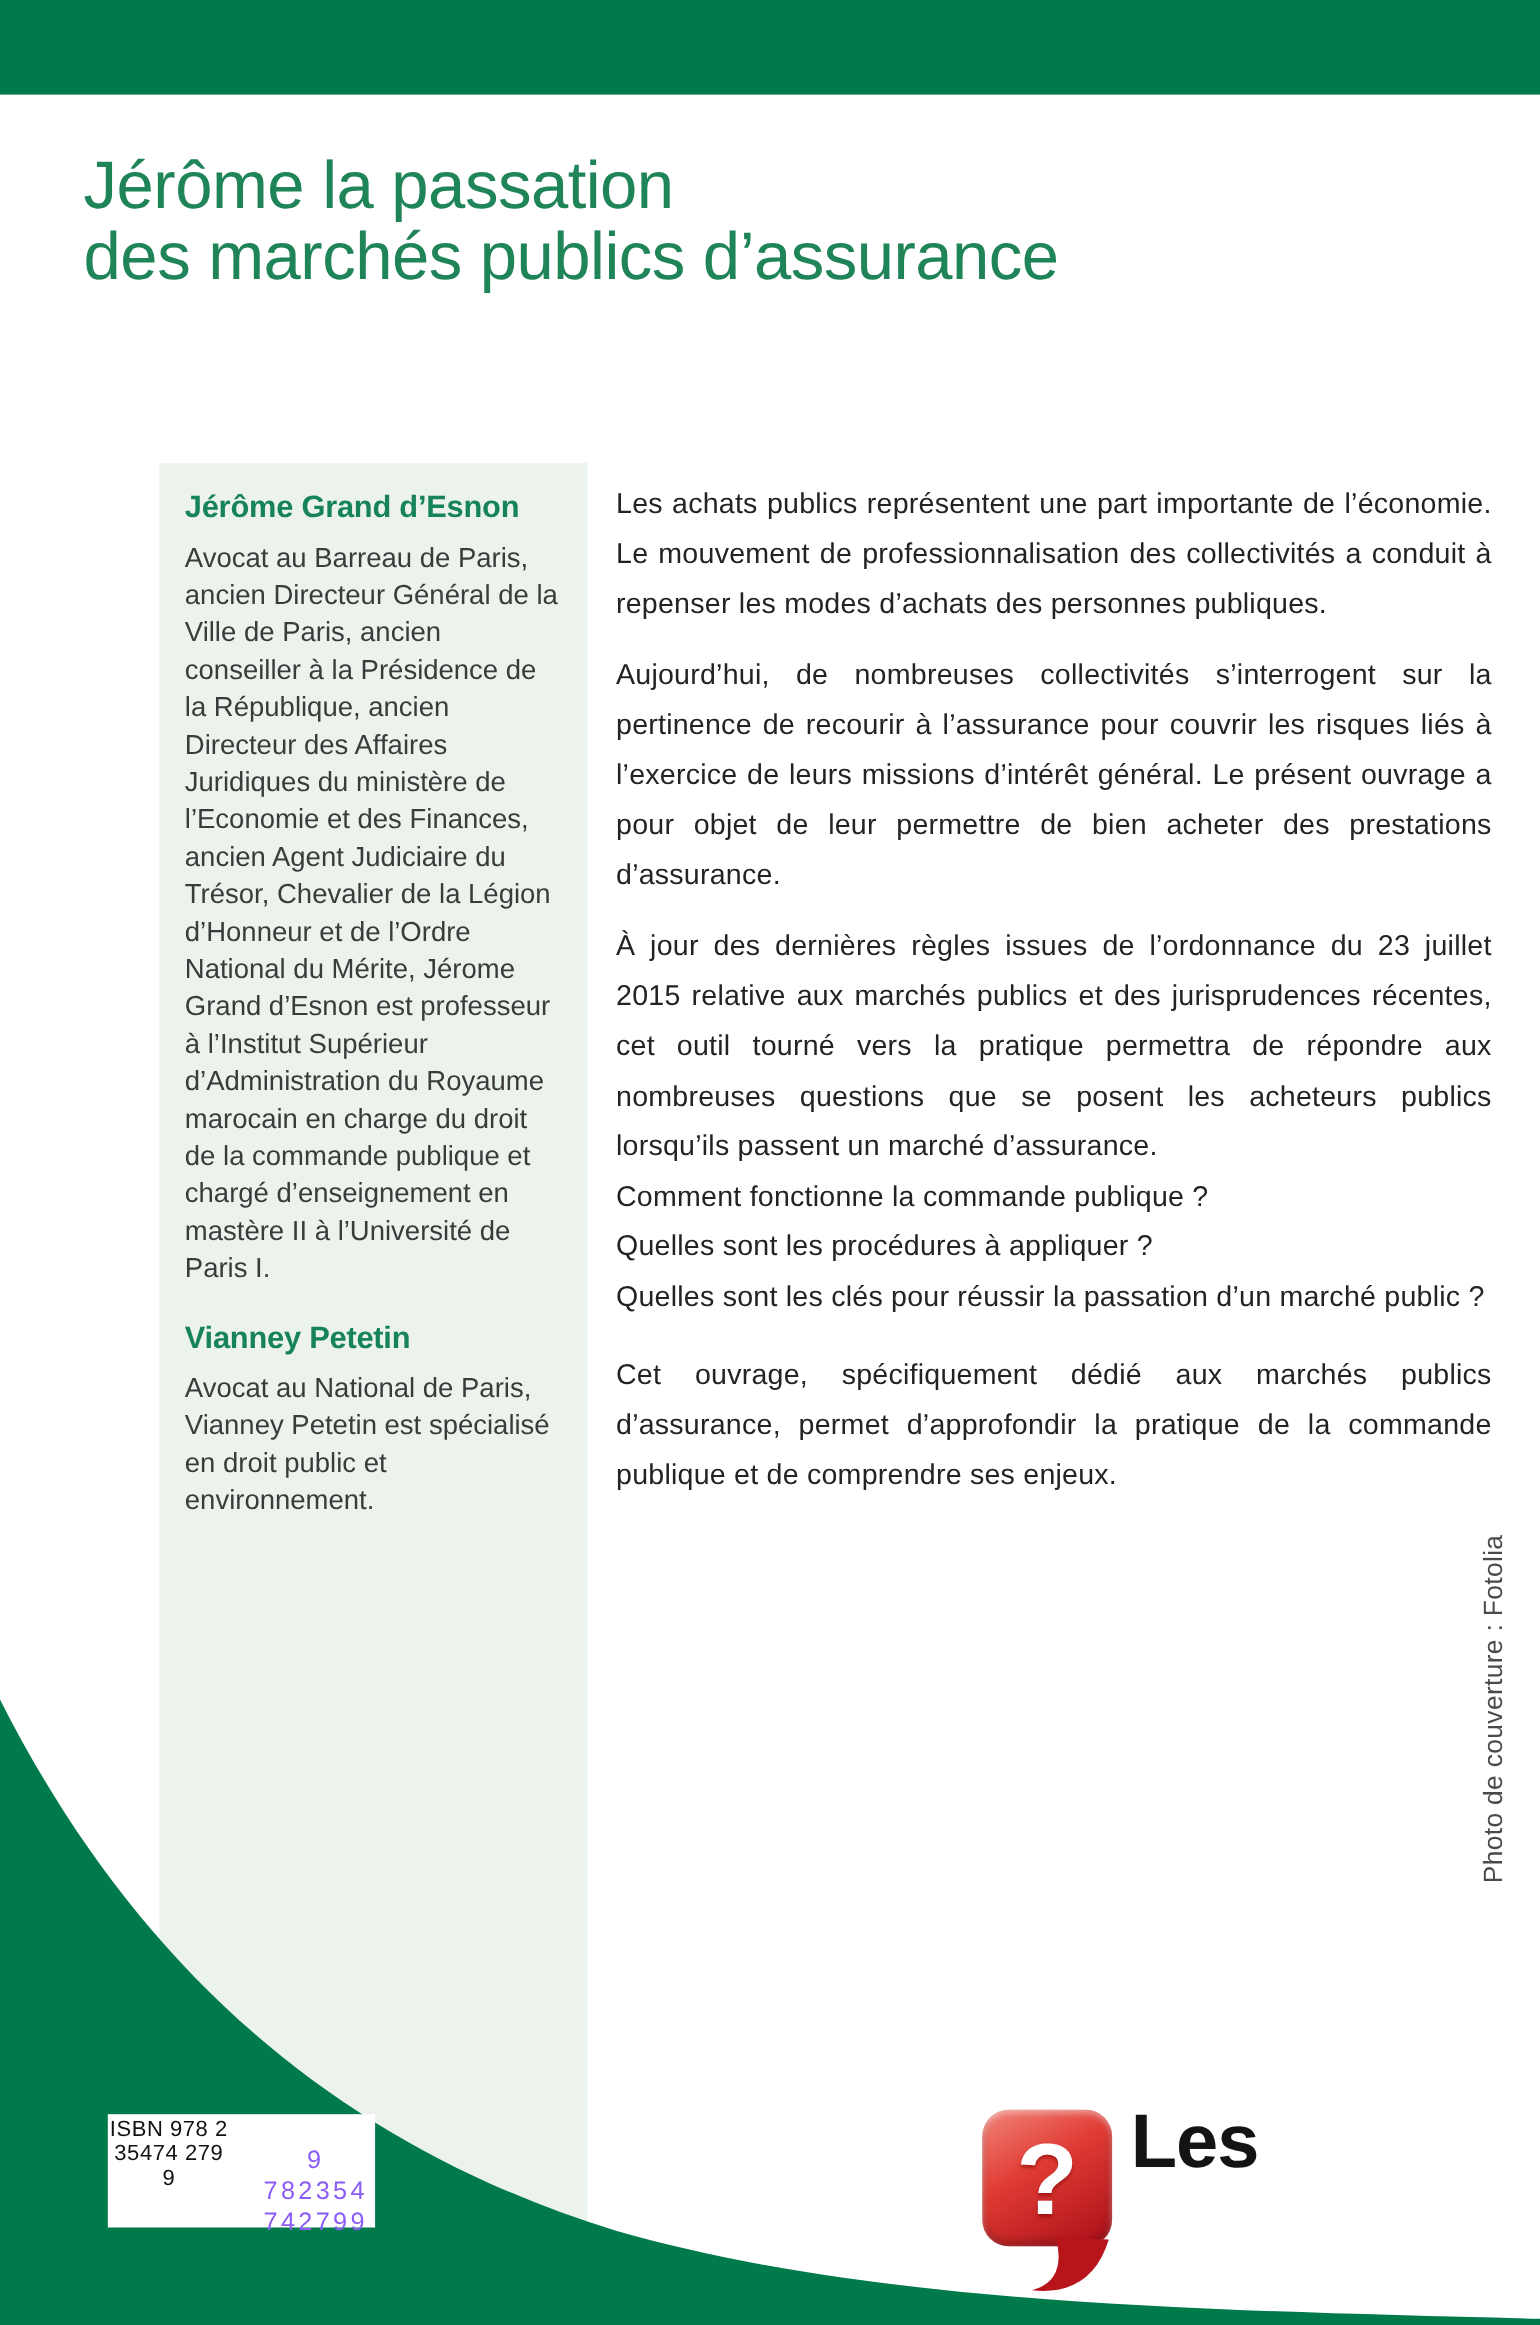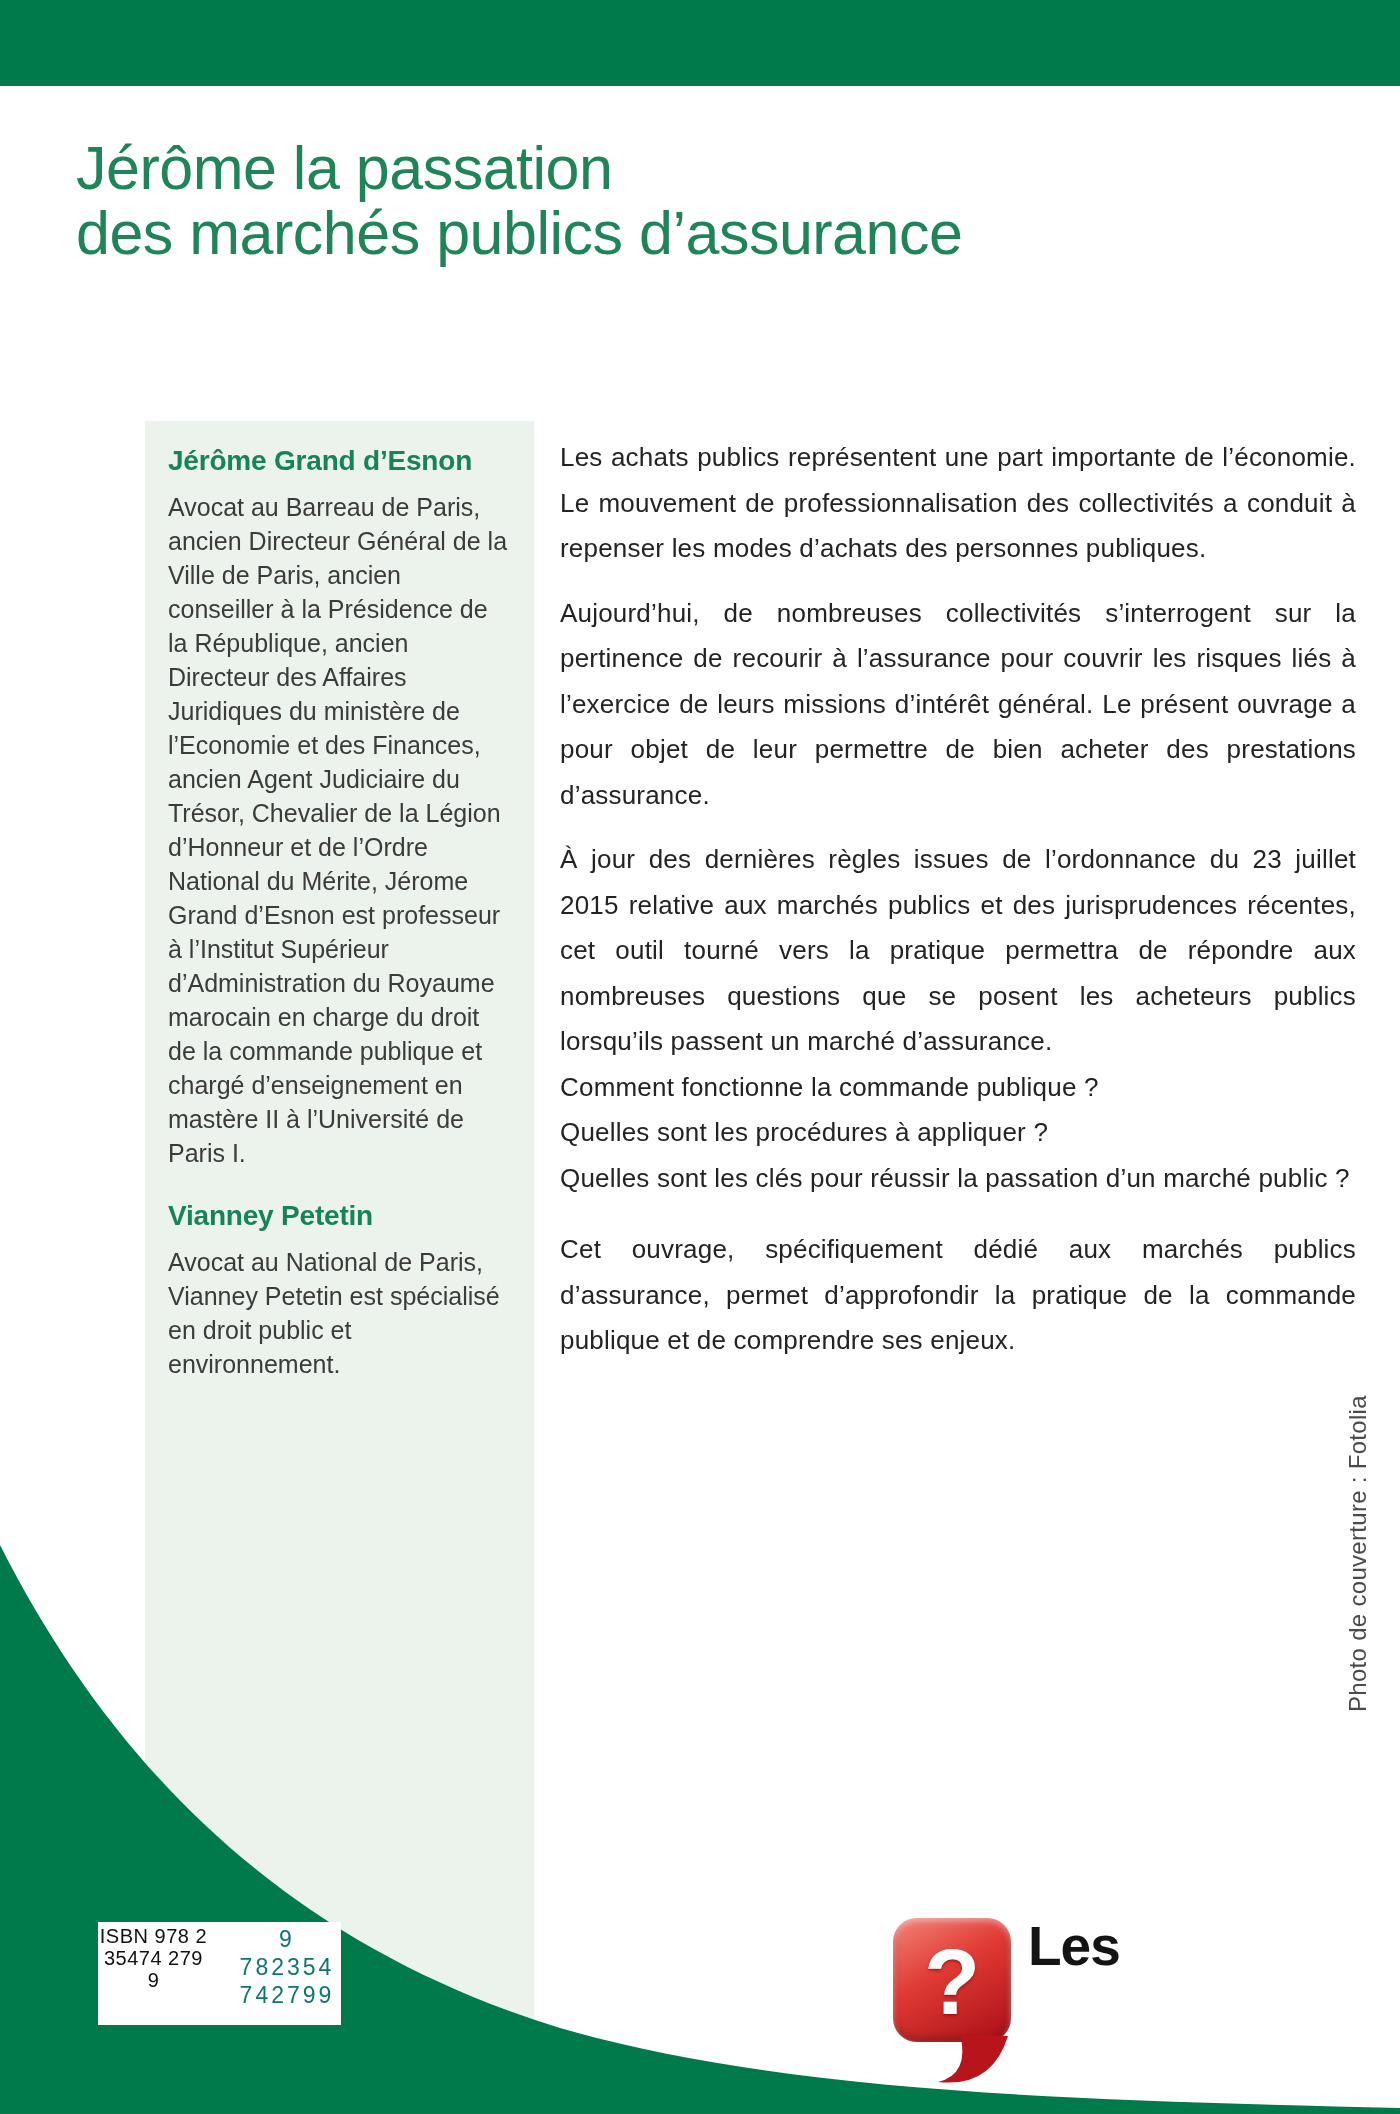--- a/index.html
+++ b/index.html
@@ -48,35 +48,35 @@
   .isbn-bars{
     height:48px;margin:1px 12px 0 12px;
     background:repeating-linear-gradient(90deg,
       #121212 0 3px, transparent 3px 5px,
       #121212 5px 7px, transparent 7px 12px,
       #121212 12px 14px, transparent 14px 16px,
       #121212 16px 22px, transparent 22px 25px,
       #121212 25px 27px, transparent 27px 31px,
       #121212 31px 36px, transparent 36px 38px);
   }
-  .isbn-digits{font-size:23px;color:#0f766e;text-align:center;letter-spacing:3px;line-height:28px;}
+  .isbn-digits{font-size:23px;color:#8b5cf6;text-align:center;letter-spacing:3px;line-height:28px;margin-top:24px;}
   .logo-box{
     position:absolute;left:893px;top:1918px;width:118px;height:124px;border-radius:24px;
     background:linear-gradient(150deg,#f28579 0%,#e03b34 42%,#a90e17 100%);
     box-shadow:inset 0 3px 6px rgba(255,255,255,0.45), inset 0 -4px 8px rgba(0,0,0,0.25);
     display:flex;align-items:center;justify-content:center;
   }
   .logo-q{
     color:#ffffff;font-size:92px;font-weight:bold;line-height:1;
     text-shadow:0 2px 3px rgba(120,0,0,0.5);transform:translateY(2px);
   }
   .logo-tail{position:absolute;left:930px;top:2034px;width:90px;height:60px;}
   .brand{
     position:absolute;left:1028px;top:1916px;color:#141414;font-weight:bold;
-    font-size:55px;line-height:61px;letter-spacing:-1px;
+    font-size:69px;line-height:61px;letter-spacing:-1px;
   }
 </style>
 </head>
 <body>
 
 <div class="page">
 
   <div class="topbar"></div>
 
   <div class="title">

